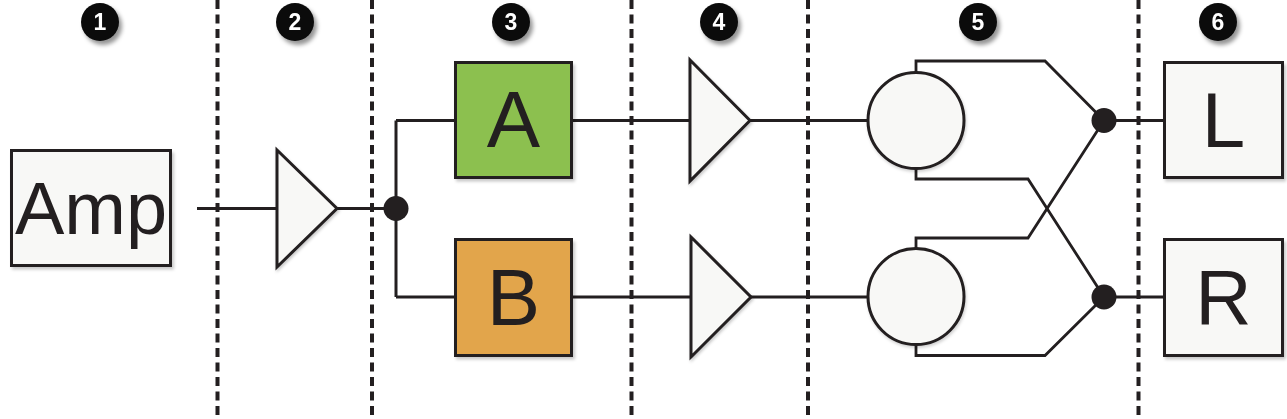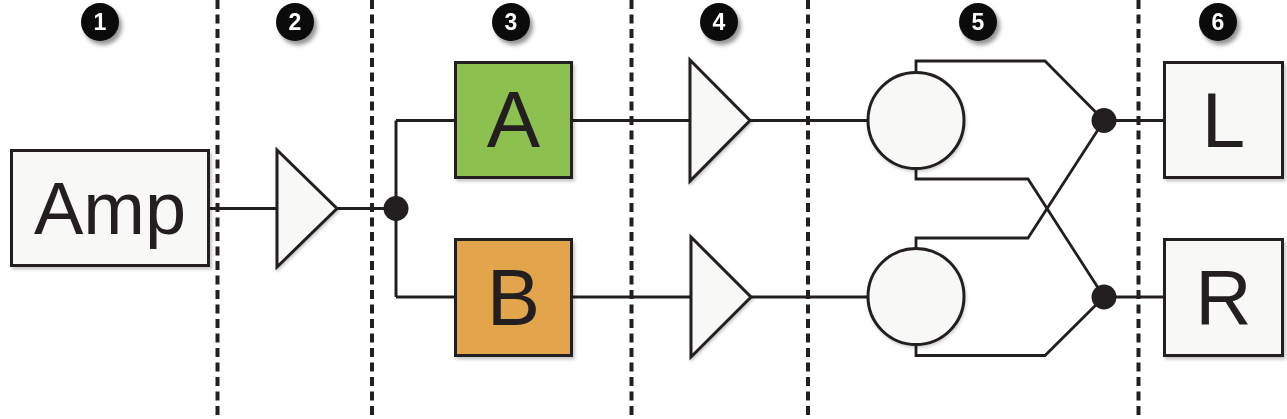--- a/index.html
+++ b/index.html
@@ -61,21 +61,21 @@
     position: absolute;
     box-sizing: border-box;
     border: 3px solid var(--stroke, #231f20);
     background: var(--shape-fill, #f8f8f6);
     color: var(--stroke, #231f20);
     display: flex;
     align-items: center;
     justify-content: center;
     box-shadow: 2px 2.5px 3px rgba(0,0,0,0.22);
   }
-  .node.amp    { left: 10px;   top: 149px; width: 200px; height: 118px; font-size: 74px; }
+  .node.amp    { left: 10px;   top: 149px; width: 162px; height: 118px; font-size: 74px; }
   .node.ch-a   { left: 454px;  top: 61px;  width: 119px; height: 118px; font-size: 80px; background: var(--channel-a-fill, #8cc04f); }
   .node.ch-b   { left: 454px;  top: 238px; width: 119px; height: 119px; font-size: 80px; background: var(--channel-b-fill, #e2a54b); }
   .node.out-l  { left: 1163px; top: 61px;  width: 121px; height: 118px; font-size: 78px; }
   .node.out-r  { left: 1163px; top: 238px; width: 121px; height: 119px; font-size: 78px; }
   
   .badge {
     position: absolute;
     top: 3px;
     width: 38px;
     height: 38px;

